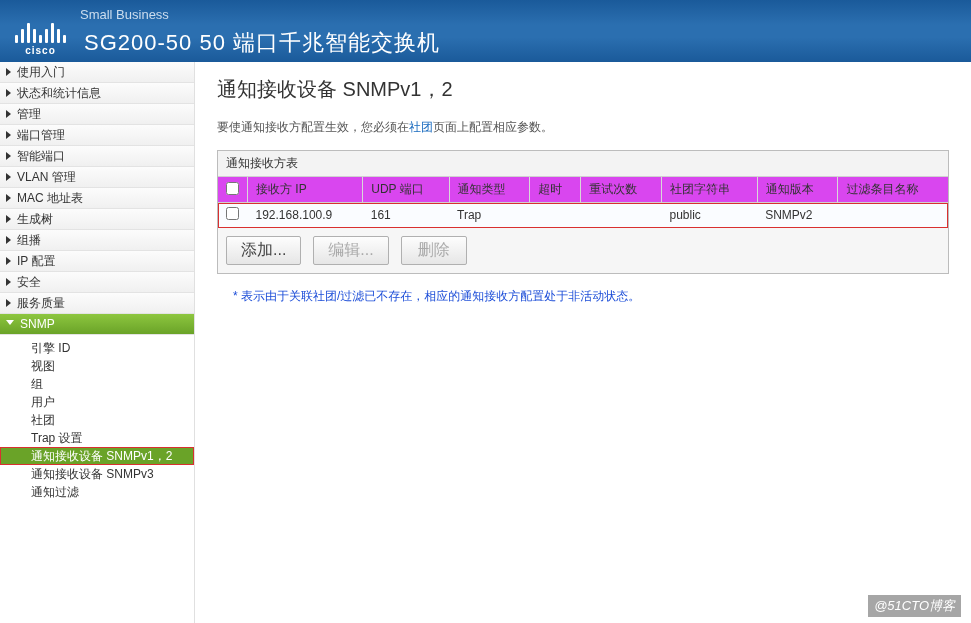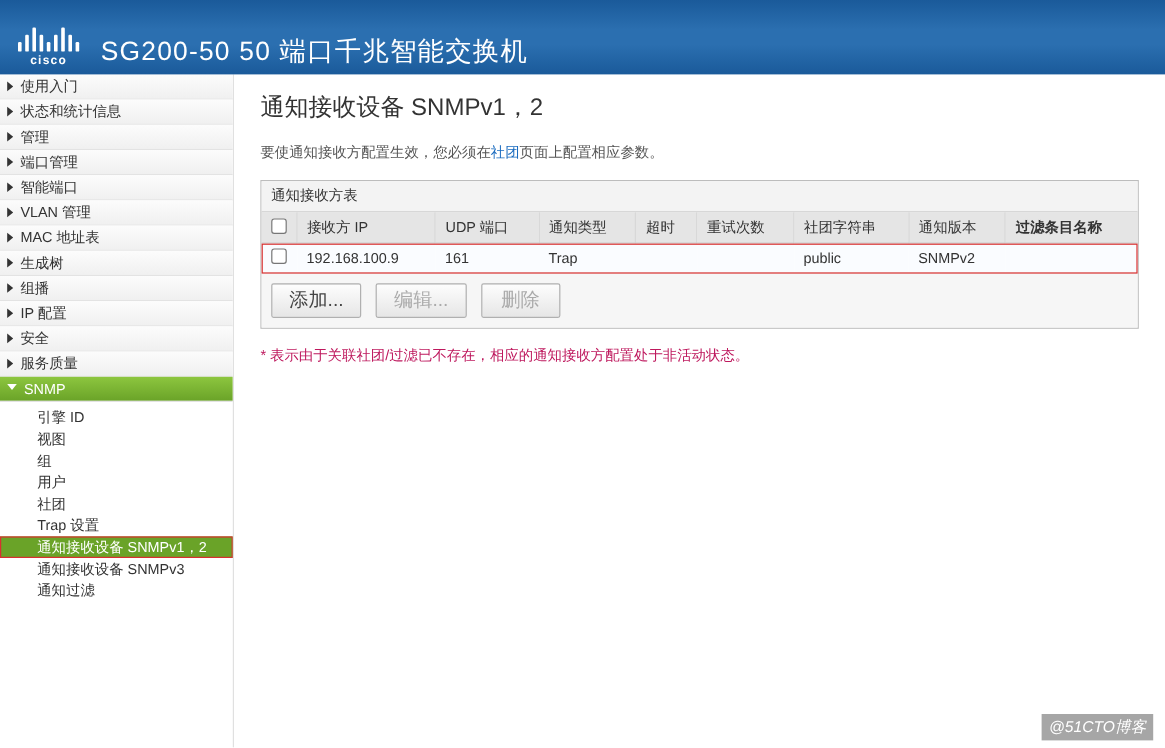--- a/index.html
+++ b/index.html
@@ -41,33 +41,33 @@
 .sub-item.selected { background:#6aa328; color:#fff; border:1px solid #d93030; }
 
 .main { flex:1; padding: 14px 22px; color:#333; font-size:12px; overflow:auto;}
 .page-title { font-size:20px; color:#333; margin-bottom:16px; font-weight:normal;}
 .notice { font-size:12px; color:#555; margin-bottom:14px;}
 .notice a { color:#1a6bbf; text-decoration:none; }
 
 .table-wrap { border:1px solid #bcbcbc; }
 .table-title { background:#f3f3f3; padding:4px 8px; font-size:12px; color:#333; border-bottom:1px solid #d0d0d0;}
 table { width:100%; border-collapse:collapse; font-size:12px; }
-thead tr { background:#e5e5e5; }
+thead tr { background:#d946ef; }
 th { text-align:left; padding:4px 8px; font-weight:normal; color:#333; border-bottom:1px solid #d0d0d0; border-right:1px solid #d8d8d8;}
-th:last-child{border-right:none;font-weight:bold;}
+th:last-child{border-right:none;}
 tbody tr { background:#fafcff; }
 tbody td { padding:4px 8px; border-bottom:1px solid #eee; }
 tbody tr.hl { outline: 1px solid #d93030; outline-offset:-1px; }
 .cb { width:18px; text-align:center; }
 
 .btn-row { padding:8px; background:#f6f6f6; display:flex; gap:12px;}
 .btn { min-width:66px; padding:3px 14px; font-size:16px; background:linear-gradient(to bottom,#fdfdfd,#e6e6e6); border:1px solid #b0b0b0; border-radius:2px; color:#444; cursor:pointer; text-align:center;}
 .btn.disabled { color:#aaa; cursor:default;}
 
-.footnote { margin-top:14px; font-size:12px; color:#be185d;}
+.footnote { margin-top:14px; font-size:12px; color:#1d4ed8;margin-left:16px;}
 
 .watermark { position:absolute; right:10px; bottom:6px; font-size:13px; color:#fff; background:rgba(0,0,0,0.35); padding:2px 6px; font-style:italic;}
 .container { position:relative; width:971px; height:623px;}
 </style>
 </head>
 <body>
 <div class="container">
 
 <div class="header">
   <div class="cisco-brand">
@@ -78,20 +78,21 @@
           <span class="b2"></span>
           <span class="b1"></span>
           <span class="b2"></span>
           <span class="b3"></span>
           <span class="b2"></span>
           <span class="b1"></span>
     </div>
     <div class="cisco-txt">cisco</div>
   </div>
   <div class="brand-text">
+    <div class="small-biz">Small Business</div>
     <div class="product">SG200-50 50 端口千兆智能交换机</div>
   </div>
 </div>
 
 <div class="layout">
   <div class="sidebar">
     <div class="nav-item">
           <span class="arrow"></span>
           <span class="label">使用入门</span>
         </div>

